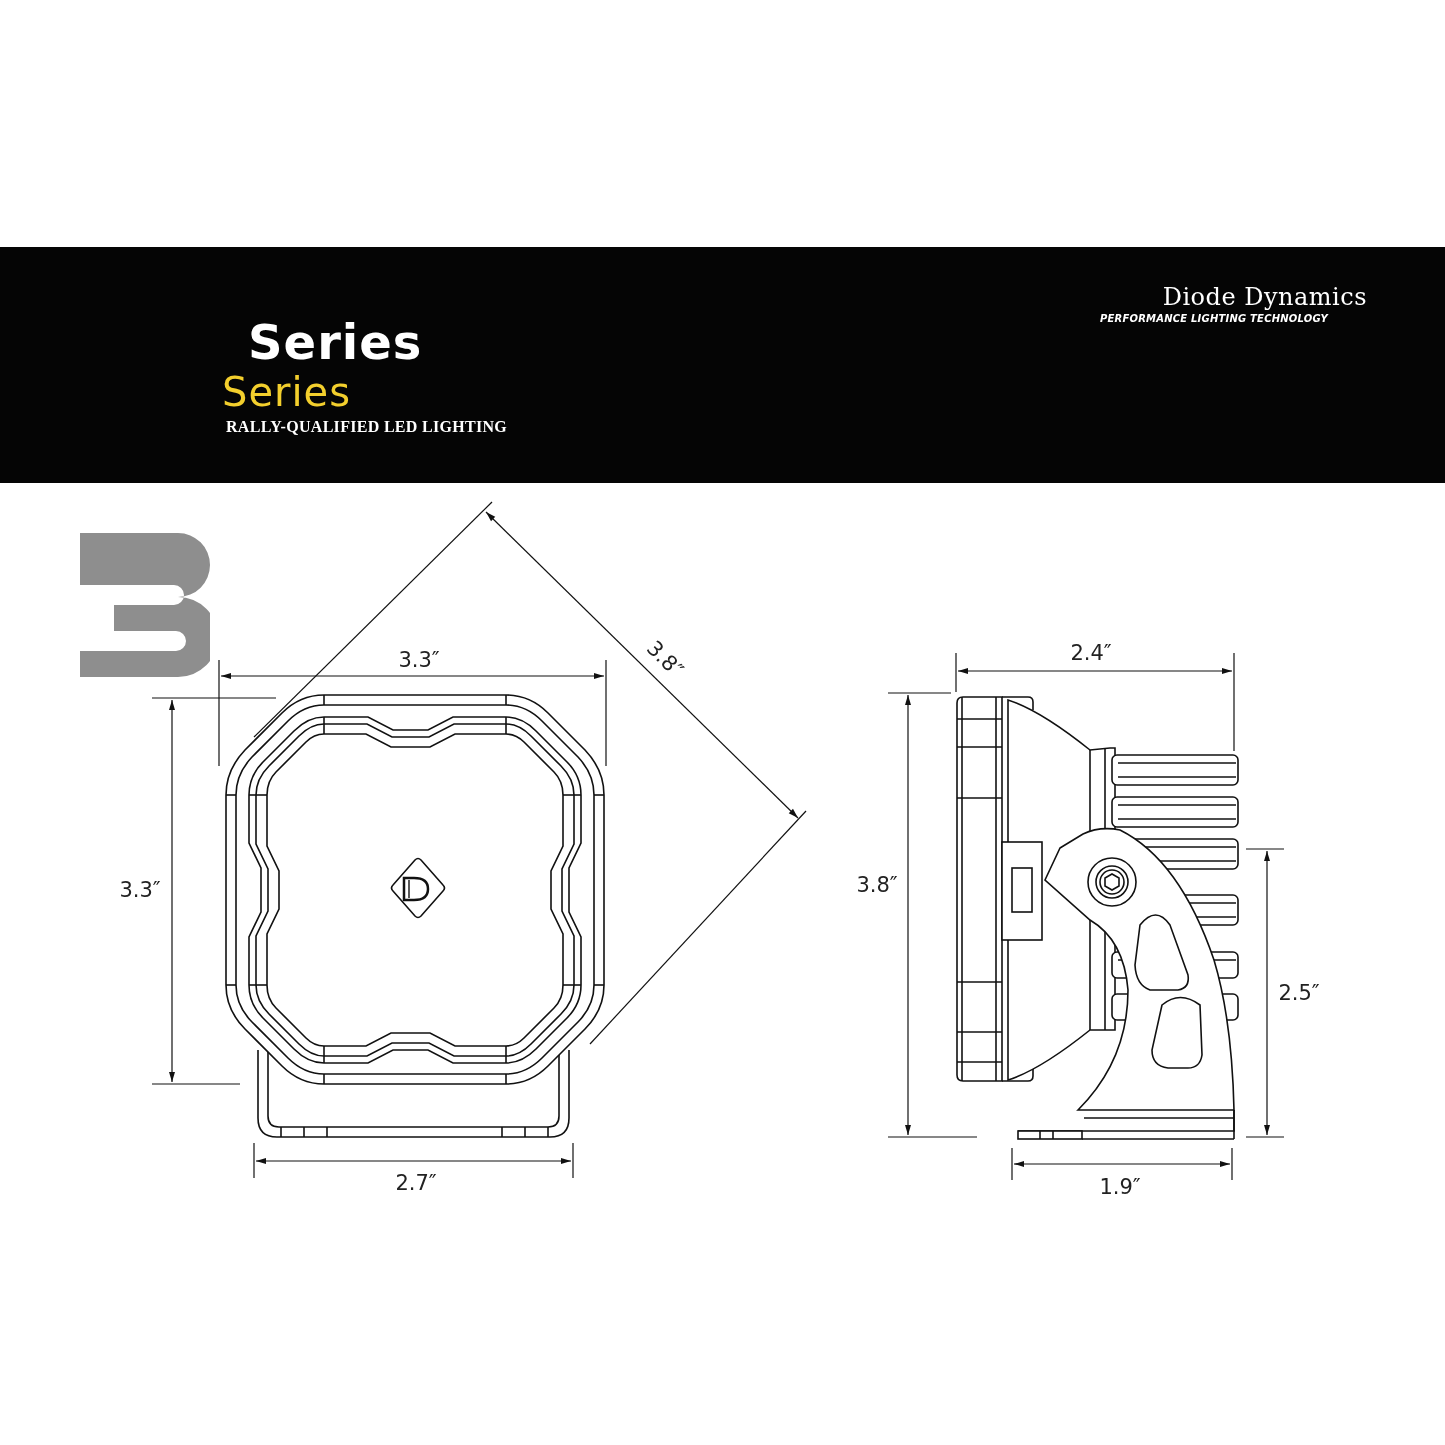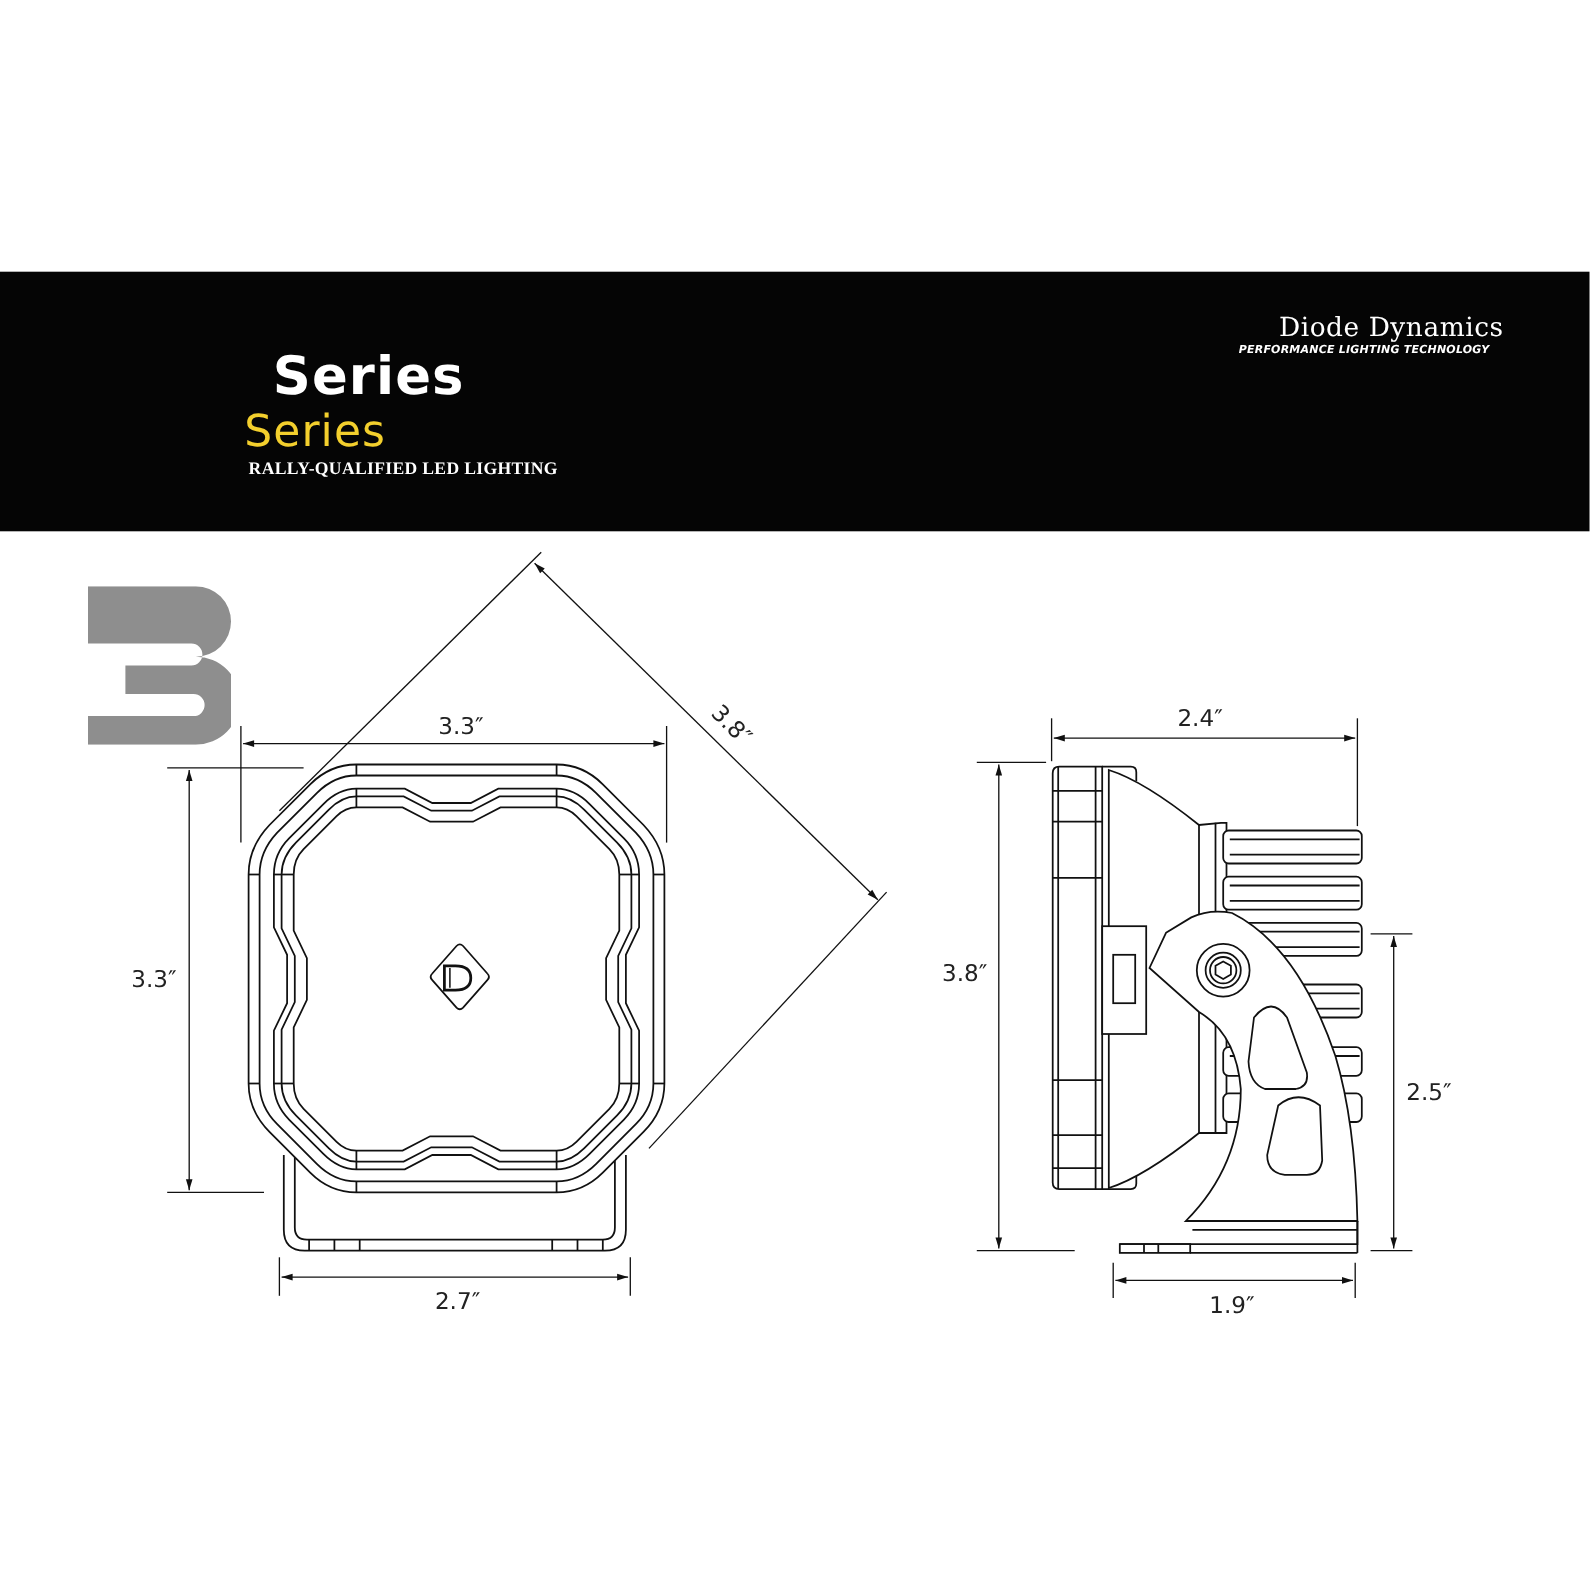--- a/index.html
+++ b/index.html
@@ -3,21 +3,21 @@
 <meta charset="utf-8">
 <style>
   html, body { margin:0; padding:0; background:#ffffff; }
   body { width:1445px; height:1445px; position:relative; overflow:hidden; font-family:"DejaVu Sans", sans-serif; }
   .banner { position:absolute; left:0; top:247px; width:1445px; height:236px; background:#050505; }
   .logo-3 { position:absolute; left:80px; top:286px; width:130px; height:144px; }
   .logo-stage { position:absolute; left:248px; top:318px; font-family:"DejaVu Sans", sans-serif; font-weight:bold; color:#ffffff; font-size:48px; letter-spacing:1px; line-height:1; }
   .logo-series { position:absolute; left:222px; top:372px; font-family:"DejaVu Sans", sans-serif; font-weight:normal; color:#f3cf2d; font-size:40px; letter-spacing:1px; line-height:1; }
   .logo-tag { position:absolute; left:226px; top:418px; color:#ffffff; font-size:16px; font-weight:bold; letter-spacing:0.3px; font-family:Liberation Serif, serif; }
   .brand-name { position:absolute; left:1087px; top:283px; width:280px; text-align:right; color:#ffffff; font-family:"DejaVu Serif", serif; font-size:24px; letter-spacing:0.5px; }
-  .brand-tag { position:absolute; left:1100px; top:313px; width:280px; text-align:center; color:#ffffff; font-family:"DejaVu Sans", sans-serif; font-size:10px; font-style:italic; font-weight:bold; letter-spacing:0.2px; }
+  .brand-tag { position:absolute; left:1100px; top:313px; width:280px; color:#ffffff; font-family:"DejaVu Sans", sans-serif; font-size:10px; font-style:italic; font-weight:bold; letter-spacing:0.2px; }
   .drawing { position:absolute; left:0; top:0; width:1445px; height:1445px; }
   .dim { font-family:"DejaVu Sans", sans-serif; font-size:21px; fill:#222; }
 </style>
 </head>
 <body>
 
 <div class="banner">
   <svg class="logo-3" viewBox="0 0 130 144">
     <path d="M0 0 H98 A32 32 0 0 1 98 64 A36 36 0 0 1 98 144 H0 V118 H96 A10 10 0 0 0 96 98 H34 V72 H94 A10 10 0 0 0 94 52 H0 Z" fill="#8e8e8e" transform="translate(0,0)"></path>
   </svg>

